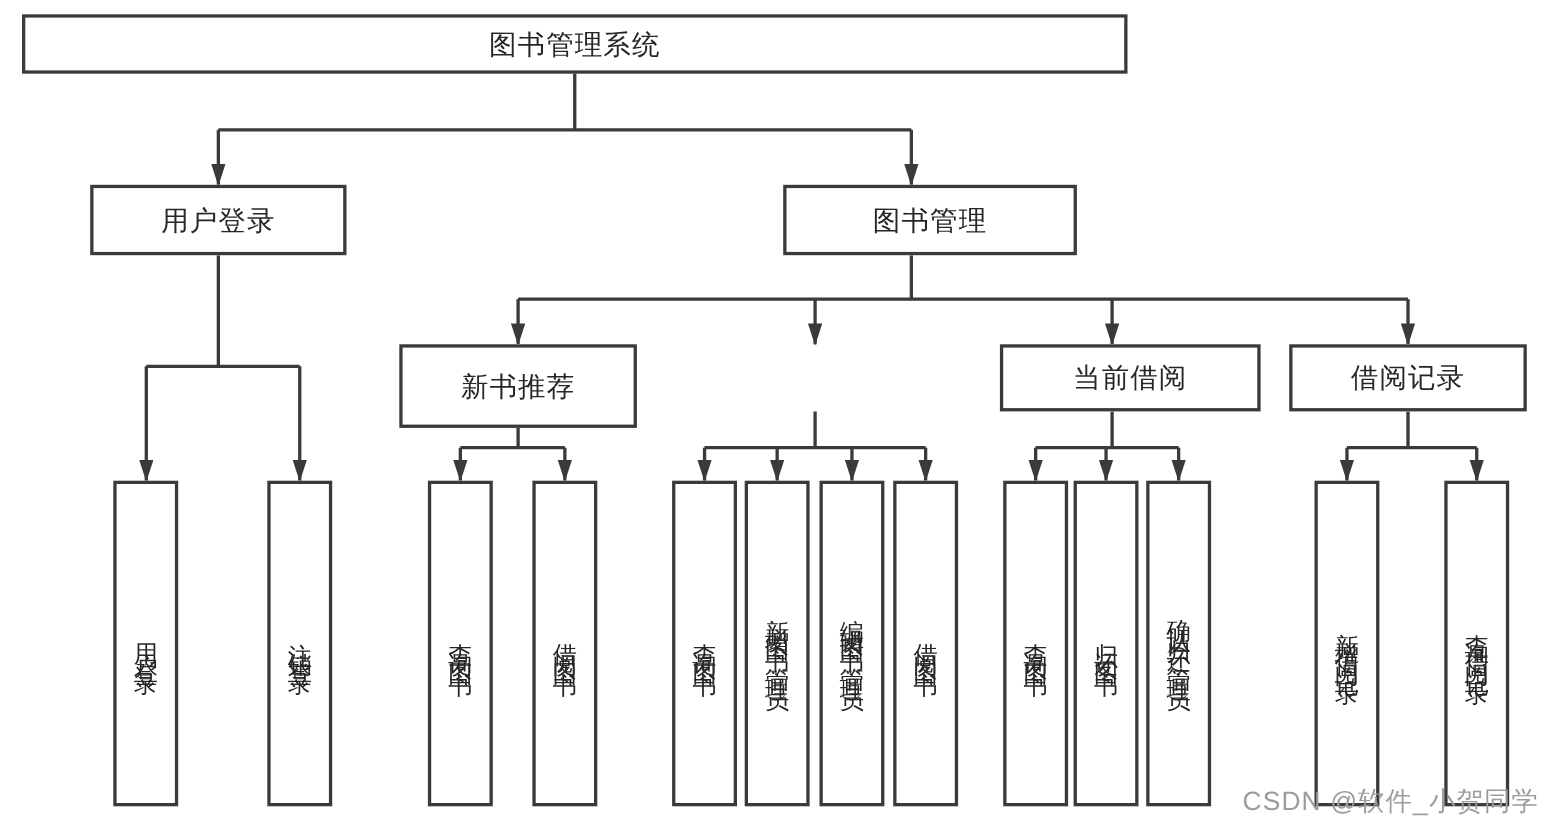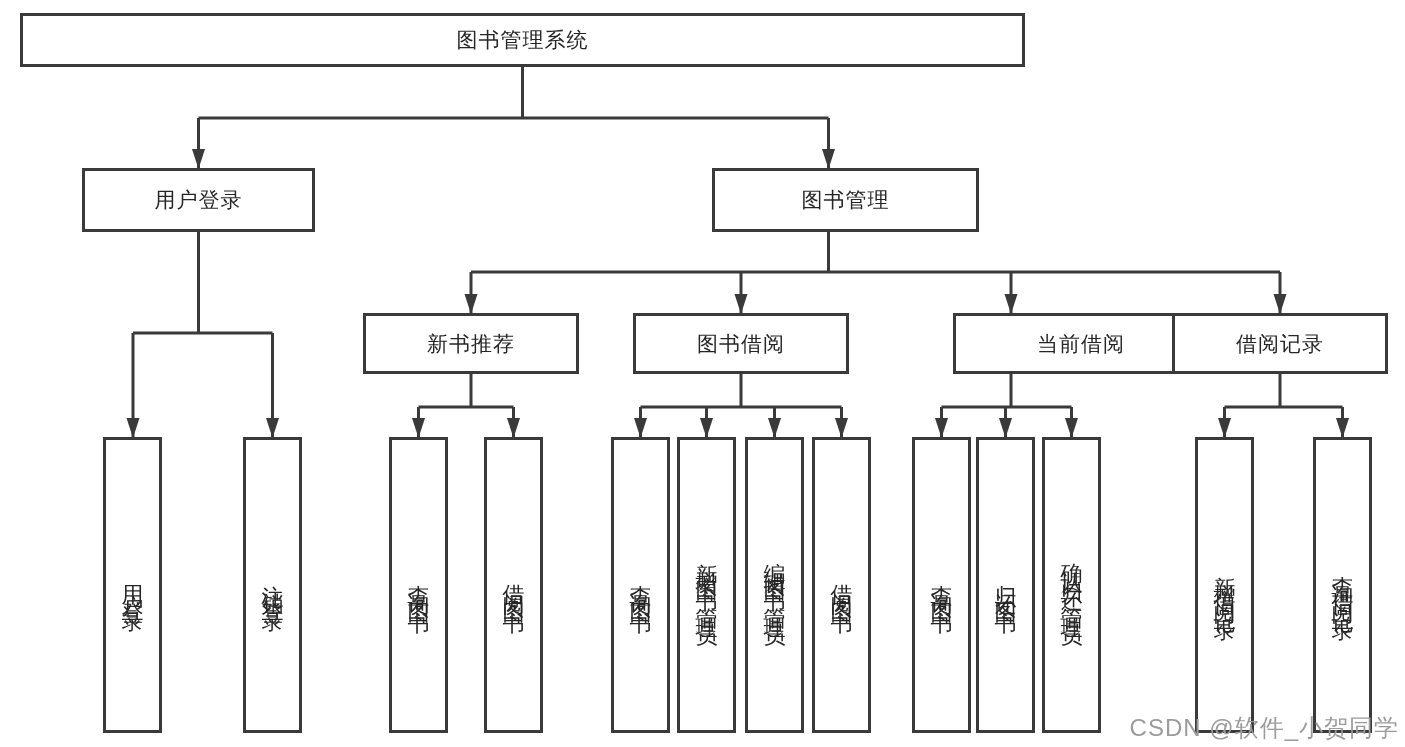--- a/index.html
+++ b/index.html
@@ -33,21 +33,21 @@
     position:absolute;
     border:3px solid var(--line);
     background:#fff;
     color:var(--text);
     display:flex;
     align-items:center;
     justify-content:center;
     text-align:center;
   }
   .h-node{
-    font-size:21px;
+    font-size:25px;
     letter-spacing:1px;
     white-space:nowrap;
   }
   .leaf{
     writing-mode:vertical-rl;
     text-orientation:mixed;
     font-size:22px;
     letter-spacing:9px;
     line-height:1;
   }
@@ -106,23 +106,22 @@
     <path d="M1280 374 V407 M1224.5 407 H1342.5"></path>
     <path d="M1224.5 407 V437" marker-end="url(#arrow)"></path>
     <path d="M1342.5 407 V437" marker-end="url(#arrow)"></path>
   </svg>
 
   <div class="node h-node" style="left:20px;top:13px;width:1005px;height:54px">图书管理系统</div>
 
   <div class="node h-node" style="left:82px;top:168px;width:233px;height:64px">用户登录</div>
   <div class="node h-node" style="left:712px;top:168px;width:267px;height:64px">图书管理</div>
 
-  <div class="node h-node" style="left:363px;top:313px;width:216px;height:61px">新书推荐</div>
-  <div class="node h-node" style="left:633px;top:313px;width:216px;height:61px">图书借阅</div>
-  <div class="node h-node" style="left:953px;top:313px;width:256px;height:61px">当前借阅</div>
+  <div class="node h-node" style="left:363px;top:313px;width:216px;height:76px">新书推荐</div>
+  <div class="node h-node" style="left:909px;top:313px;width:237px;height:61px">当前借阅</div>
   <div class="node h-node" style="left:1172px;top:313px;width:216px;height:61px">借阅记录</div>
 
   <div class="node leaf" style="left:103px;top:437px;width:59px;height:296px">用户登录</div>
   <div class="node leaf" style="left:243px;top:437px;width:59px;height:296px">注销登录</div>
 
   <div class="node leaf" style="left:389px;top:437px;width:59px;height:296px">查询图书</div>
   <div class="node leaf" style="left:484px;top:437px;width:59px;height:296px">借阅图书</div>
 
   <div class="node leaf" style="left:611px;top:437px;width:59px;height:296px">查询图书</div>
   <div class="node leaf" style="left:677px;top:437px;width:59px;height:296px">新增图书（管理员）</div>

